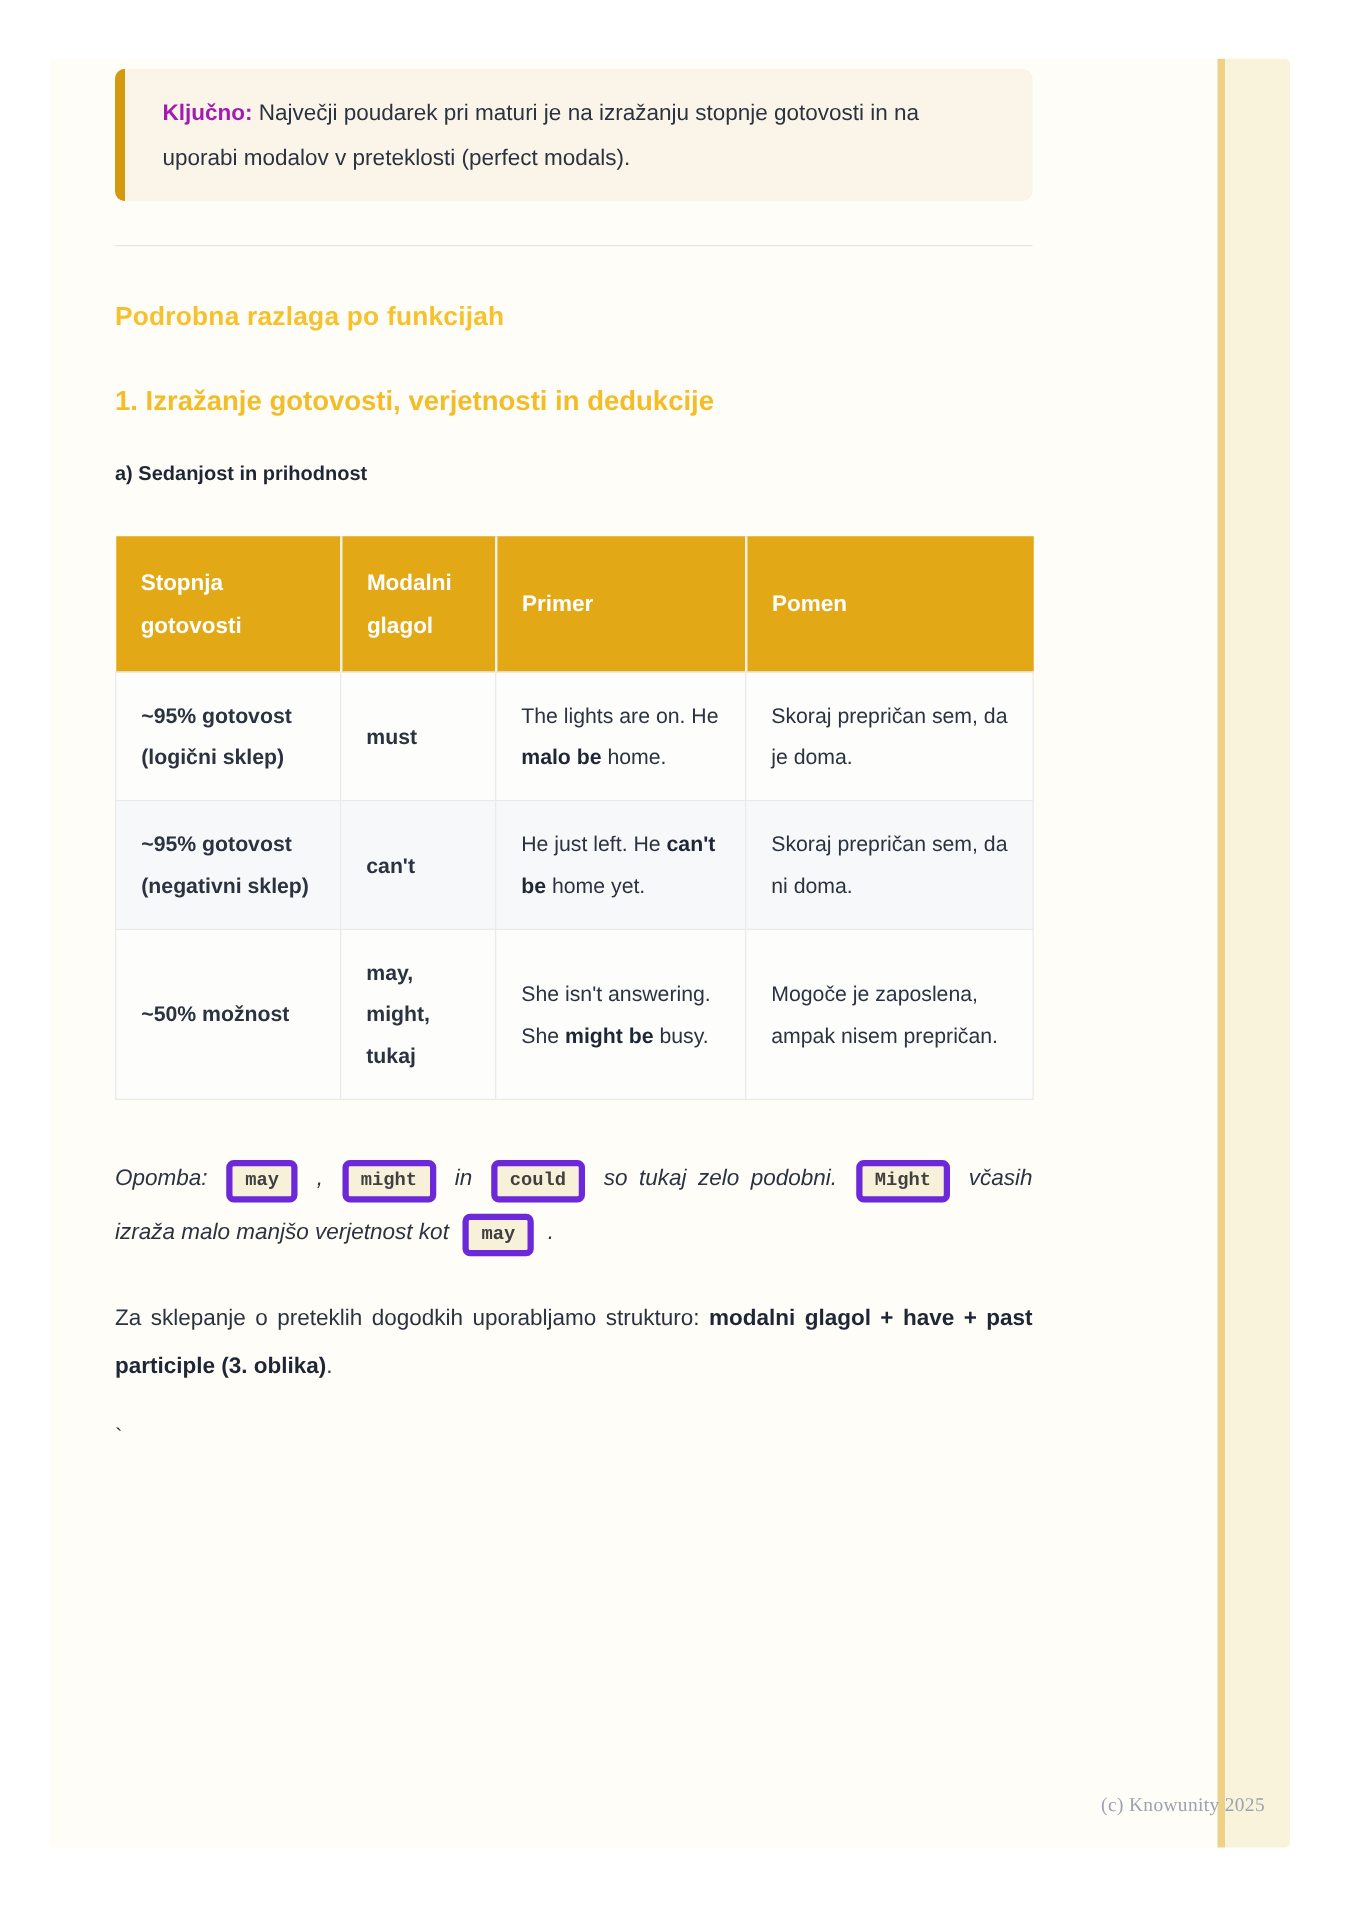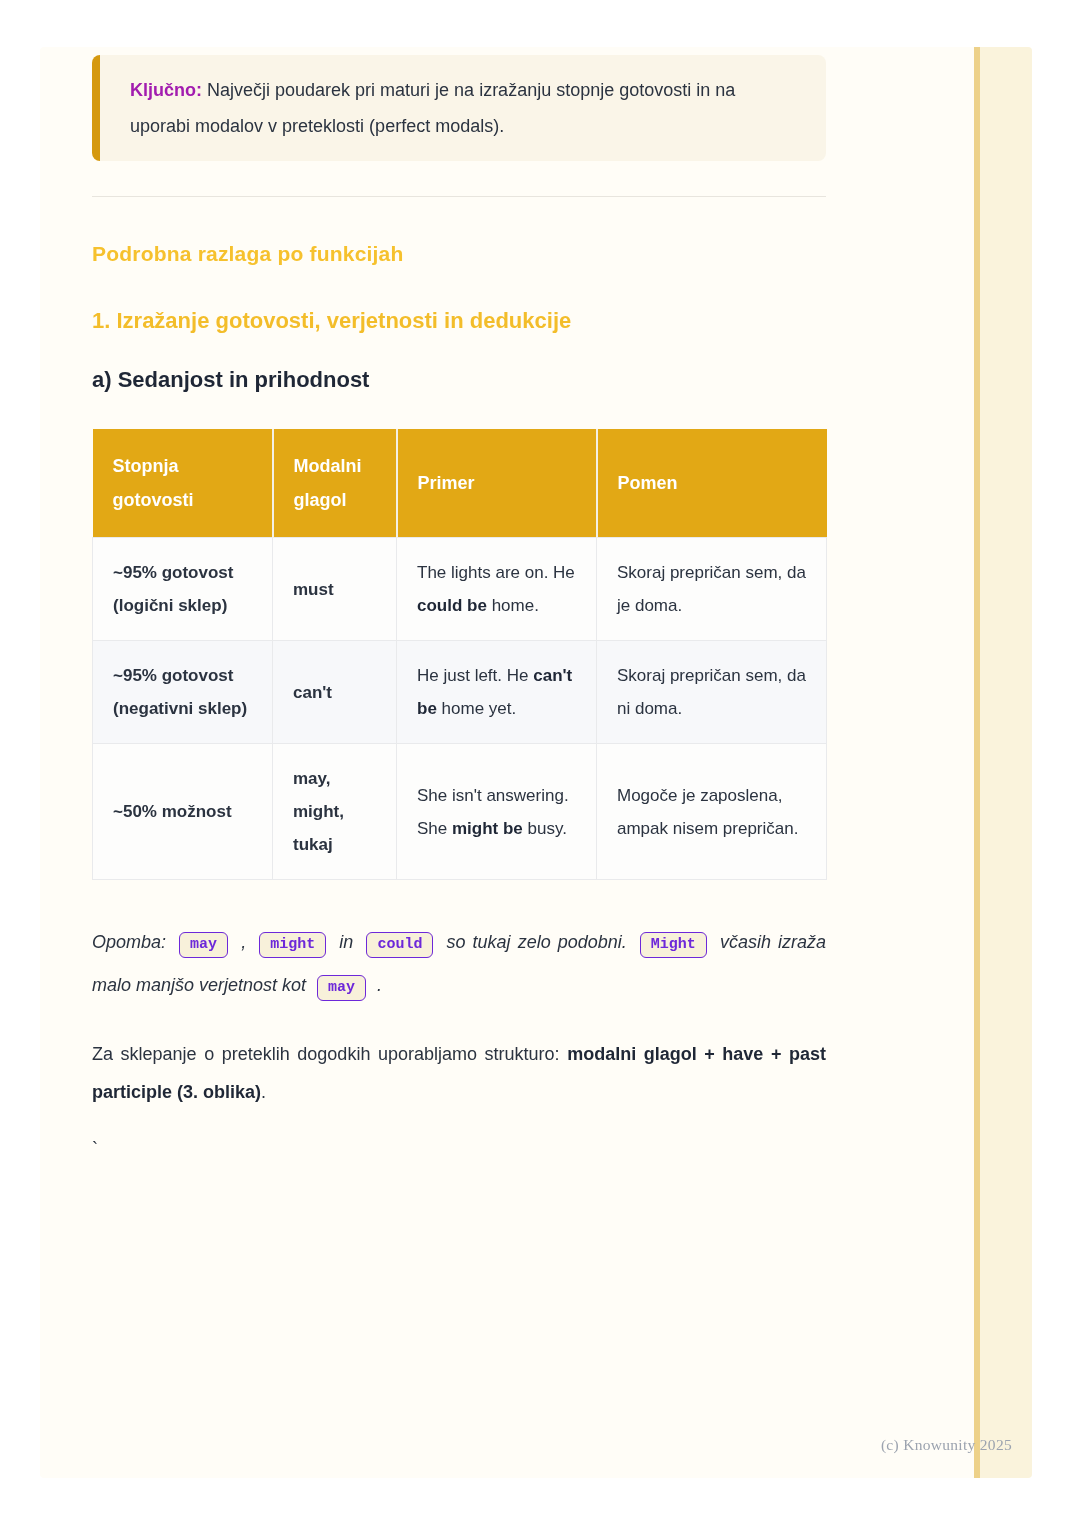--- a/index.html
+++ b/index.html
@@ -82,21 +82,21 @@
   }
   p.body-p {
     margin: 27px 0 0 0;
     font-size: 18px;
     line-height: 38px;
     color: #2b3340;
     text-align: justify;
   }
   h3.minor {
     margin: 34px 0 0 0;
-    font-size: 22px;
+    font-size: 16px;
     line-height: 23px;
     font-weight: 700;
     color: #1f2736;
   }
 
   table.modals {
     margin-top: 38px;
     width: 734px;
     border-collapse: collapse;
     table-layout: fixed;
@@ -131,23 +131,23 @@
     line-height: 40px;
     font-style: italic;
     text-align: justify;
     color: #2b3340;
   }
   .chip {
     font-family: "Liberation Mono", "DejaVu Sans Mono", monospace;
     font-style: normal;
     font-weight: 700;
     font-size: 15px;
-    color: #6d28d9;
+    color: #404040;
     background: #f8f1da;
-    border: 1px solid #6d28d9;
+    border: 5px solid #6d28d9;
     border-radius: 6px;
     padding: 3px 10px 4px 10px;
     margin: 0 6px;
     white-space: nowrap;
   }
 
   p.tick {
     margin: 28px 0 0 0;
     font-size: 18px;
     color: #2b3340;
@@ -198,21 +198,21 @@
             <th>Stopnja gotovosti</th>
             <th>Modalni glagol</th>
             <th>Primer</th>
             <th>Pomen</th>
           </tr>
         </thead>
         <tbody>
           <tr class="odd">
             <td class="b">~95% gotovost (logični sklep)</td>
             <td class="b">must</td>
-            <td><span>The lights are on. He </span><strong class="bold">could be</strong><span> home.</span></td>
+            <td><span>The lights are on. He </span><strong class="bold">malo be</strong><span> home.</span></td>
             <td>Skoraj prepričan sem, da je doma.</td>
           </tr>
           <tr class="even">
             <td class="b">~95% gotovost (negativni sklep)</td>
             <td class="b">can't</td>
             <td><span>He just left. He </span><strong class="bold">can't be</strong><span> home yet.</span></td>
             <td>Skoraj prepričan sem, da ni doma.</td>
           </tr>
           <tr class="odd">
             <td class="b">~50% možnost</td>

